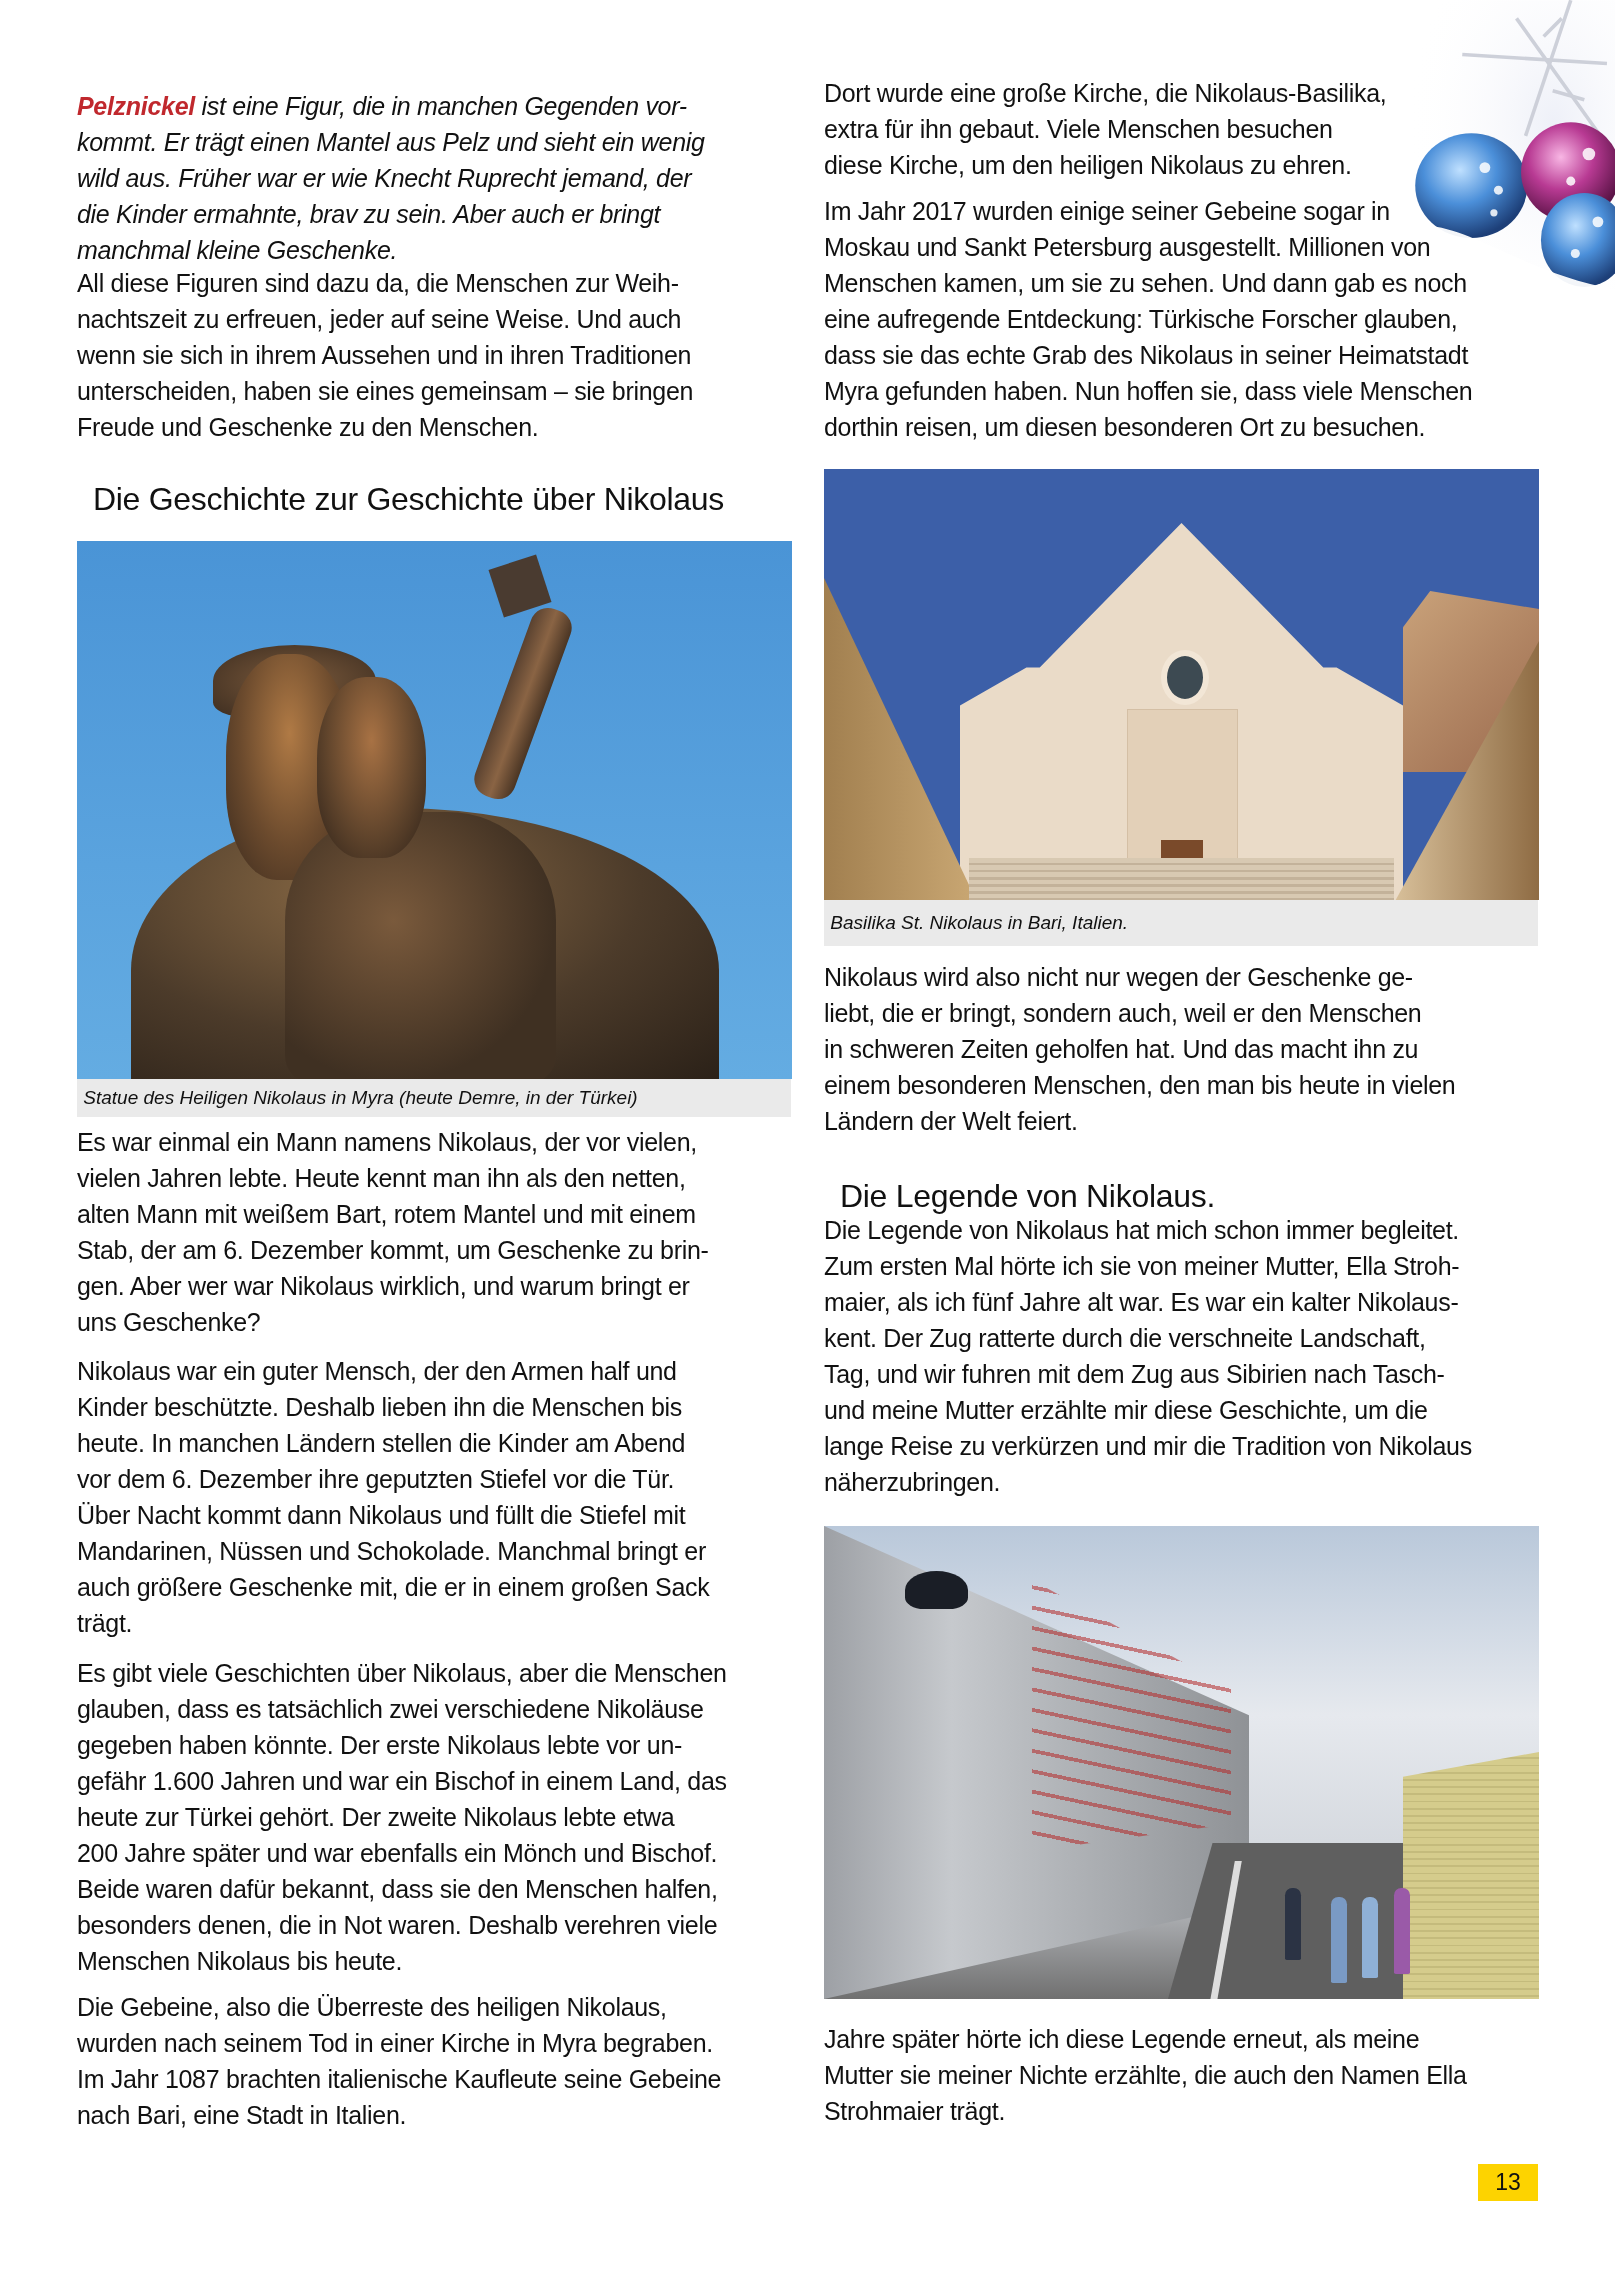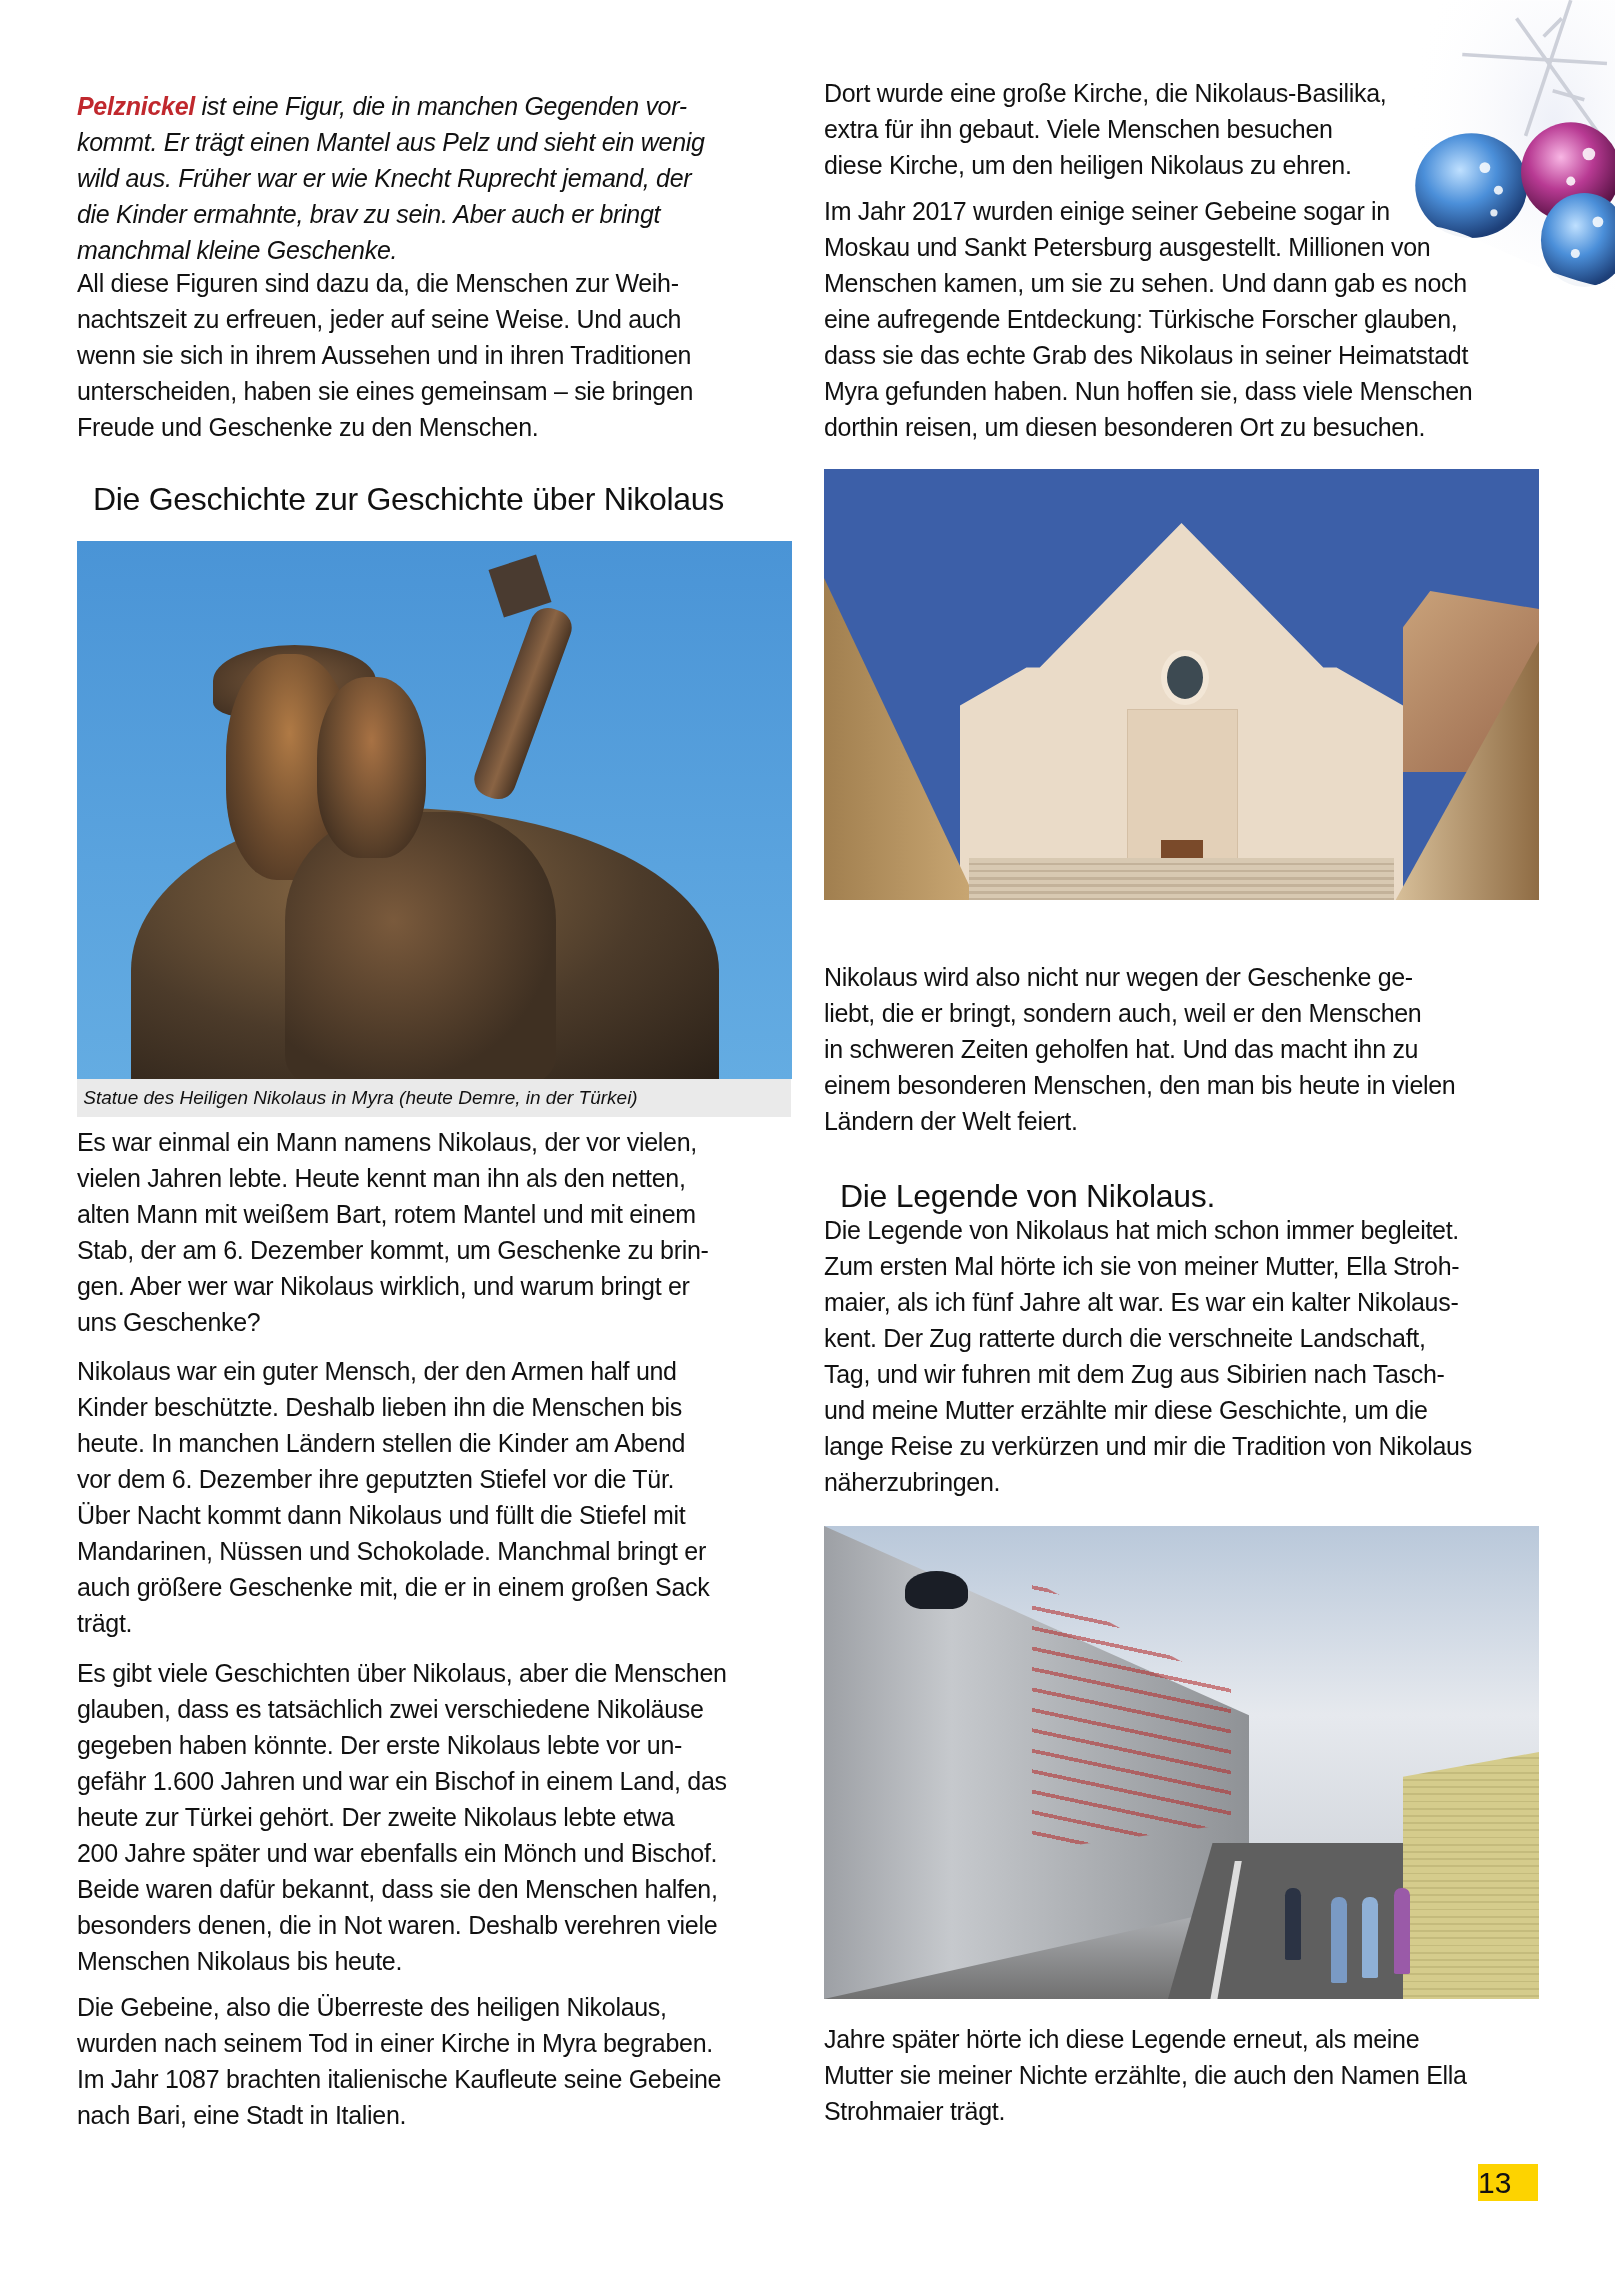--- a/index.html
+++ b/index.html
@@ -43,21 +43,21 @@
   
   .train { width: 715px; height: 473px; background: linear-gradient(180deg,#b9c8da 0%, #e6e9ee 40%, #d4d8de 70%, #707070 100%); }
   .train .car { position:absolute; left:0; top:0; width:425px; height:473px; background: linear-gradient(90deg,#9da0a5 0%, #c6c9cd 30%, #aeb1b5 60%, #8f9296 100%); clip-path: polygon(0 0, 100% 40%, 100% 80%, 0 100%); }
   .train .stripe { position:absolute; left:208px; top:54px; width:199px; height:271px; background: repeating-linear-gradient(12deg, transparent 0 16.3px, rgba(180,40,40,.55) 16.3px 20px); clip-path: polygon(0 0, 100% 40%, 100% 90%, 0 100%); }
   .train .platform { position:absolute; left:344px; top:317px; width:371px; height:156px; background:#5f5f5f; clip-path: polygon(12% 0, 100% 0, 100% 100%, 0 100%); }
   .train .line { position:absolute; left:398px; top:335px; width:7.2px; height:145px; background:#ddd; transform: skewX(-10deg); }
   .train .kiosk { position:absolute; right:0; top:226px; width:136px; height:247px; background: repeating-linear-gradient(180deg,#d5cc8c 0 5.4px,#c4bb7c 5.4px 7.2px); clip-path: polygon(0 10%, 100% 0, 100% 100%, 0 100%); }
   .train .person { position:absolute; width:16.3px; border-radius:7.2px 7.2px 1.8px 1.8px; }
   .train .cap { position:absolute; left:81px; top:45px; width:63px; height:38px; background:#1a1e26; border-radius:50% 50% 30% 30%; }
 
-  .page-num { position:absolute; left:1478px; top:2164px; width:60px; height:37px; background:#FDD300; font-size:30px; line-height:37px; text-align:left; color:#111; }
+  .page-num { position:absolute; left:1478px; top:2164px; width:60px; height:37px; background:#FDD300; font-size:23px; line-height:37px; text-align:center; color:#111; }
 
   
   .deco { position:absolute; right:0; top:0; width:208px; height:308px; pointer-events:none; }
 </style>
 </head>
 <body>
 
 <div class="deco">
   <svg width="208" height="308" viewBox="0 0 230 340">
     <defs>
@@ -195,20 +195,21 @@
     <div class="photo bari">
       <div class="facade"></div>
       <div class="window"></div>
       <div class="portal"></div>
       <div class="door"></div>
       <div class="wall-left2"></div>
       <div class="bldg-right"></div>
       <div class="wall-right"></div>
       <div class="steps"></div>
     </div>
+    <div class="caption" style="width:708px;height:46px;">Basilika St. Nikolaus in Bari, Italien.</div>
   </div>
 
   <p class="para" style="top:959px;">
     <span class="ln">Nikolaus wird also nicht nur wegen der Geschenke ge-</span>
     <span class="ln">liebt, die er bringt, sondern auch, weil er den Menschen</span>
     <span class="ln">in schweren Zeiten geholfen hat. Und das macht ihn zu</span>
     <span class="ln">einem besonderen Menschen, den man bis heute in vielen</span>
     <span class="ln">Ländern der Welt feiert.</span>
   </p>
 

